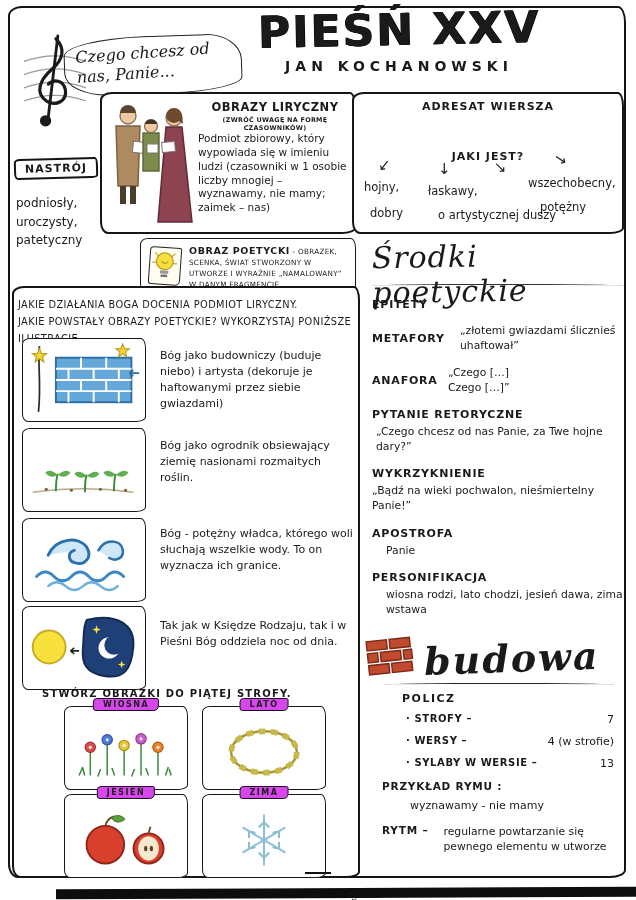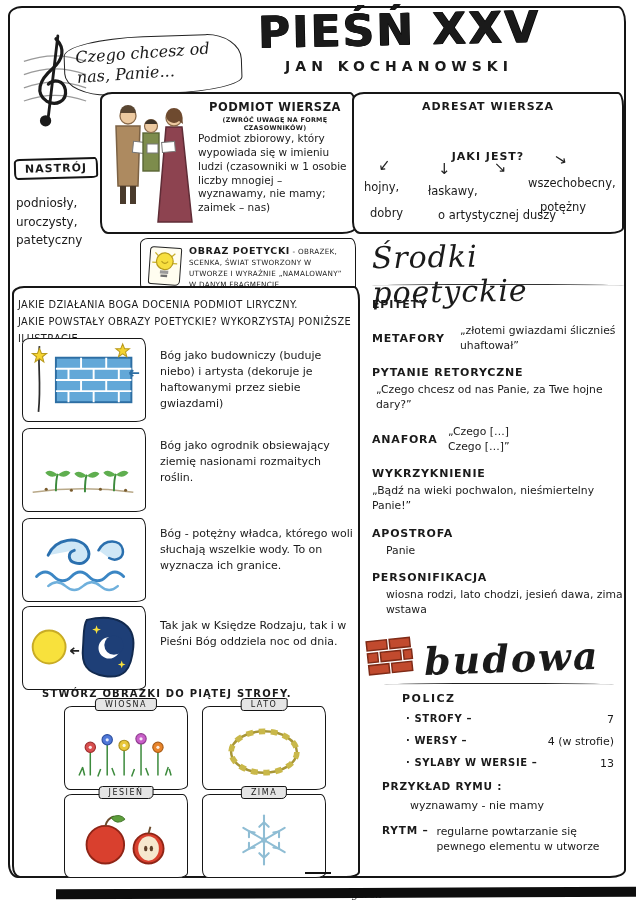--- a/index.html
+++ b/index.html
@@ -68,38 +68,38 @@
   .device.dstack .dev-text { display:block; margin:4px 0 0 14px; line-height:1.35; }
 
   
   .left-section { left:12px; top:286px; width:348px; height:592px; }
   .questions { position:absolute; top:8px; left:4px; width:340px; text-align:left; font-weight:normal;
                font-size:9.8px; letter-spacing:0.4px; line-height:1.75; }
   .ill-box { position:absolute; left:8px; width:124px; height:84px; }
   .ill-text { position:absolute; left:146px; width:196px; font-size:11px; line-height:1.45; }
   .task { position:absolute; left:28px; top:400px; font-weight:bold; font-size:10px; letter-spacing:1.2px; }
   .season-box { position:absolute; width:124px; height:84px; }
-  .season-label { position:absolute; top:-9px; left:50%; transform:translateX(-50%); background:#e5e5e5;
-                  border:1.6px solid #141414; padding:1px 9px; font-weight:normal; font-size:8px;
+  .season-label { position:absolute; top:-9px; left:50%; transform:translateX(-50%); background:#d946ef;
+                  border:1.6px solid #141414; padding:1px 9px; font-weight:bold; font-size:8px;
                   letter-spacing:1.5px; white-space:nowrap; border-radius:4px 2px 5px 3px; }
   .season-art { display:block; margin:14px auto 0; }
 
   
   .budowa-col { left:366px; top:636px; width:260px; }
   .budowa-head { display:flex; align-items:center; gap:10px; }
   .budowa-title { font-size:38px; font-weight:bold; letter-spacing:2px; transform:rotate(-2deg); }
   .budowa-underline { width:230px; border-top:1.6px solid #222; border-radius:50%; height:3px; margin:2px 0 0 18px; }
   .policz { margin:6px 0 0 36px; font-weight:bold; font-size:11px; letter-spacing:1.5px; }
   .count-rows { margin:8px 0 0 40px; width:208px; }
   .count-row { display:flex; justify-content:space-between; margin-bottom:9px; }
   .count-row .lbl { font-weight:bold; font-size:10px; letter-spacing:0.6px; }
   .count-row .val { font-size:11px; }
   .rhyme-label { margin:10px 0 0 16px; font-weight:bold; font-size:10.5px; letter-spacing:0.8px; }
   .rhyme-ex { margin:7px 0 0 44px; font-size:11px; }
-  .rytm-row { display:flex; gap:8px; margin:12px 0 0 16px; }
+  .rytm-row { display:flex; gap:15px; margin:12px 0 0 16px; }
   .rytm-row .dev-name { flex:0 0 auto; font-weight:bold; font-size:10.5px; letter-spacing:0.8px; }
   .rytm-row .dev-text { flex:1; font-size:10.8px; line-height:1.4; }
 
   
   .footer { left:0; top:872px; width:100%; display:flex; justify-content:center; align-items:center; gap:14px;flex-direction:column; }
   .footer .item { background:#fff; padding:0 5px; display:flex; align-items:baseline; gap:5px; }
   .footer .lbl { font-weight:bold; font-size:9px; letter-spacing:0.8px; }
   .footer .nm { font-size:10.5px; }
   .footer .line { width:26px; border-top:2px solid #111; height:0; }
   .bottom-bar { left:56px; top:888px; right:0; height:10px; background:#0d0d0d; transform:skewY(-0.25deg); }
@@ -147,21 +147,21 @@
         <circle cx="45" cy="26" r="6.5" fill="#ecc9a0" stroke="#8a6a4a" stroke-width="1.2"></circle>
         <path d="M38.8 24 a6.5 6.5 0 0 1 12.4 0 z" fill="#3f3428"></path>
         <rect x="41" y="44" width="11" height="9" fill="#fff" stroke="#777"></rect>
         <path d="M60 27 L76 27 L86 122 L52 122 Z" fill="#8d4350" stroke="#5f2c36" stroke-width="1.5"></path>
         <circle cx="68" cy="18" r="8" fill="#ecc9a0" stroke="#8a6a4a" stroke-width="1.3"></circle>
         <path d="M60 16 a8 8 0 0 1 16 0 l1 8 -4 -3 a8 8 0 0 1 -13 -5 z" fill="#6e4a2f"></path>
         <rect x="56" y="42" width="13" height="10" fill="#fff" stroke="#777" transform="rotate(-5 62 47)"></rect>
       </svg>
     </span>
     <div class="subject-head">
-      <div class="h">PODMIOT WIERSZA</div>
+      <div class="h">OBRAZY LIRYCZNY</div>
       <div class="n">(ZWRÓĆ UWAGĘ NA FORMĘ CZASOWNIKÓW)</div>
     </div>
     <div class="subject-body">Podmiot zbiorowy, który wypowiada się w imieniu ludzi (czasowniki w 1 osobie liczby mnogiej – wyznawamy, nie mamy; zaimek – nas)</div>
   </div>
 
   <div class="abs sk2 image-box">
     <span class="bulb-wrap">
       <svg width="29" height="35" viewBox="0 0 34 42">
         <path d="M5 6 l4 4 M29 6 l-4 4 M2 18 l5 0 M32 18 l-5 0" stroke="#c9b02a" stroke-width="1.5"></path>
         <circle cx="17" cy="16" r="10" fill="#f7df3f" stroke="#b89d1d" stroke-width="1.5"></circle>
@@ -194,28 +194,28 @@
   <div class="abs devices-heading script">Środki poetyckie</div>
   <div class="abs devices-underline"></div>
   <div class="abs devices">
     <div class="device drow">
       <span class="dev-name">EPITETY</span>
     </div>
     <div class="device drow">
       <span class="dev-name" style="min-width:78px;">METAFORY</span>
       <span class="dev-text">„złotemi gwiazdami ślicznieś uhaftował”</span>
     </div>
-    <div class="device dstack">
-      <span class="dev-name">PYTANIE RETORYCZNE</span>
-      <span class="dev-text" style="margin-left:4px;">„Czego chcesz od nas Panie, za Twe hojne dary?”</span>
-    </div>
     <div class="device drow">
       <span class="dev-name">ANAFORA</span>
       <span class="dev-text prelines">„Czego […]
 Czego […]”</span>
+    </div>
+    <div class="device dstack">
+      <span class="dev-name">PYTANIE RETORYCZNE</span>
+      <span class="dev-text" style="margin-left:4px;">„Czego chcesz od nas Panie, za Twe hojne dary?”</span>
     </div>
     <div class="device dstack">
       <span class="dev-name">WYKRZYKNIENIE</span>
       <span class="dev-text" style="margin-left:0;">„Bądź na wieki pochwalon, nieśmiertelny Panie!”</span>
     </div>
     <div class="device dstack">
       <span class="dev-name">APOSTROFA</span>
       <span class="dev-text">Panie</span>
     </div>
     <div class="device dstack">

